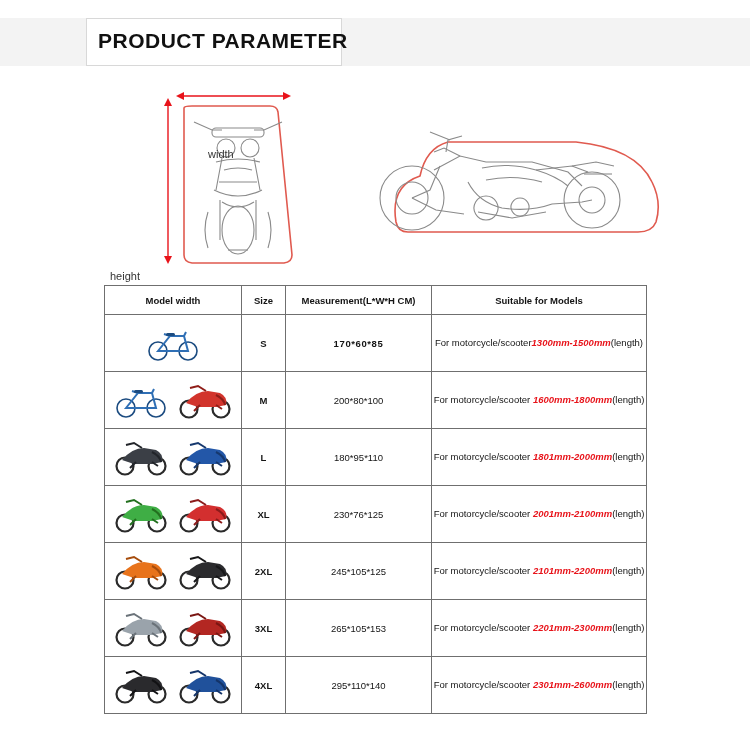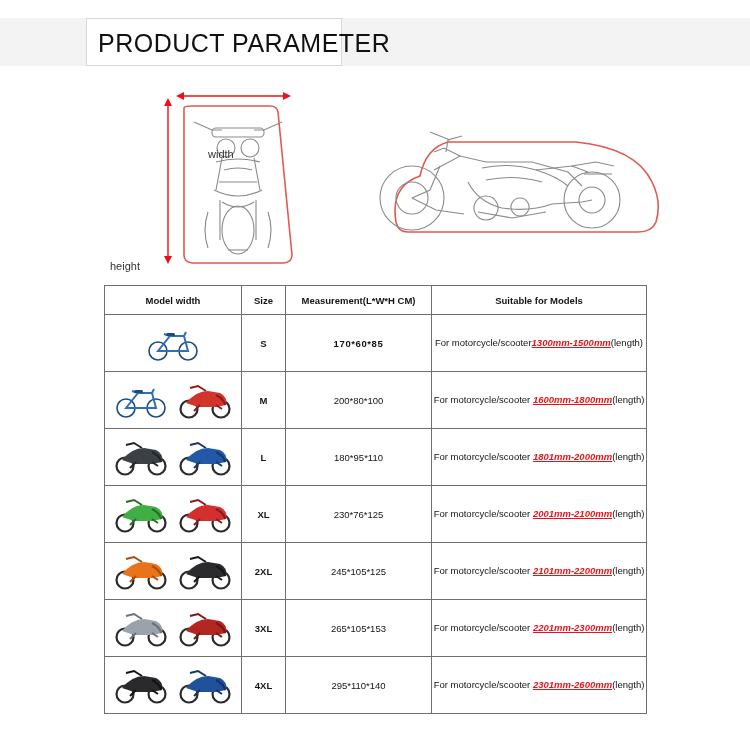--- a/index.html
+++ b/index.html
@@ -36,22 +36,22 @@
     width: 256px;
     height: 48px;
     background: #ffffff;
     border: 1px solid #d8d8d8;
     box-sizing: border-box;
   }
   .title-text {
     position: absolute;
     left: 98px;
     top: 29px;
-    font-size: 25px;
-    font-weight: normal;
+    font-size: 21px;
+    font-weight: bold;
     letter-spacing: 0.5px;
     color: #111111;
     font-family: "Liberation Sans", sans-serif;
   }
 
   
   .illustration {
     position: absolute;
     left: 0;
     top: 70px;
@@ -62,21 +62,21 @@
   .label-width {
     position: absolute;
     left: 208px;
     top: 78px;
     font-size: 11px;
     color: #333333;
   }
   .label-height {
     position: absolute;
     left: 110px;
-    top: 190px;
+    top: 200px;
     font-size: 11px;
     color: #333333;
   }
 
   
   .table-wrap {
     position: absolute;
     left: 104px;
     top: 285px;
     width: 542px;
@@ -124,21 +124,20 @@
   .suit-cell {
     font-size: 9.5px;
     text-align: left;
     padding-left: 8px;
     line-height: 1.25;
   }
   .hl {
     color: #e8131a;
     font-style: italic;
     font-weight: bold;
-    text-decoration: underline;
   }
 
   
   .thumbs {
     display: flex;
     align-items: center;
     justify-content: center;
     gap: 6px;
     height: 100%;
   }

